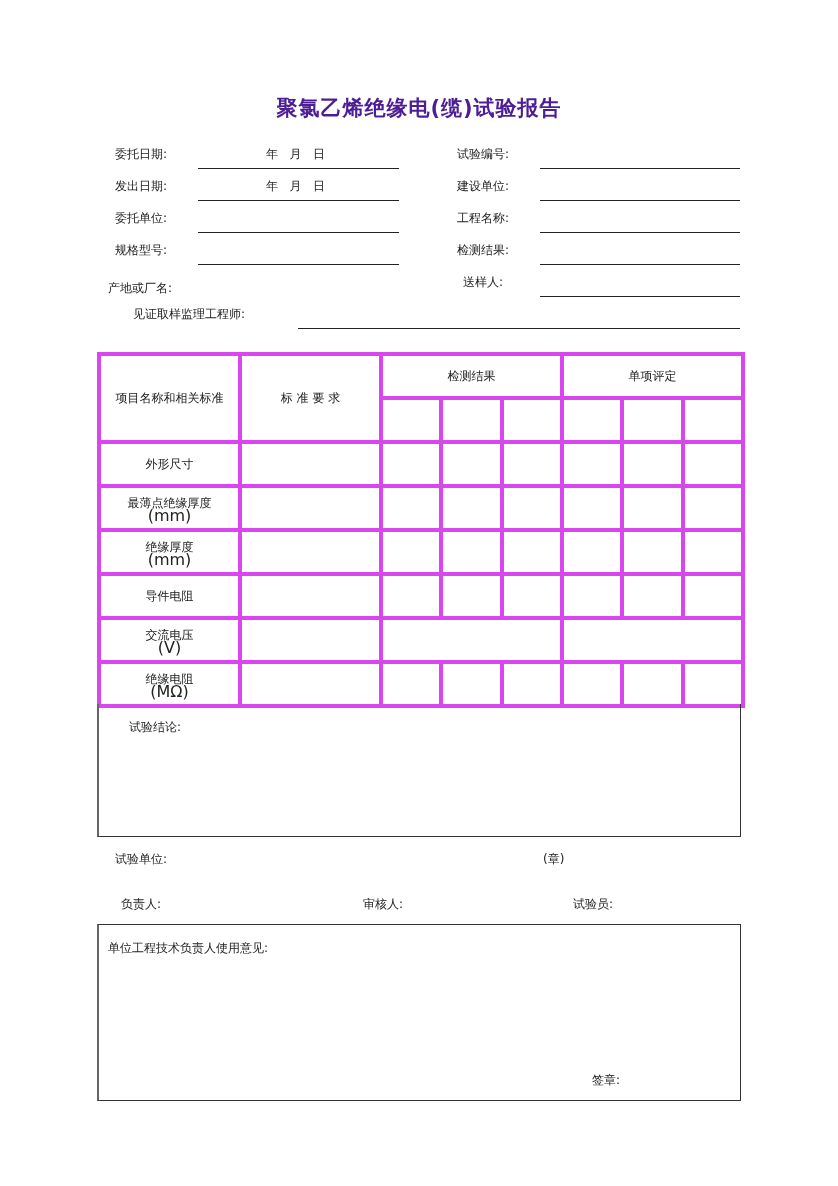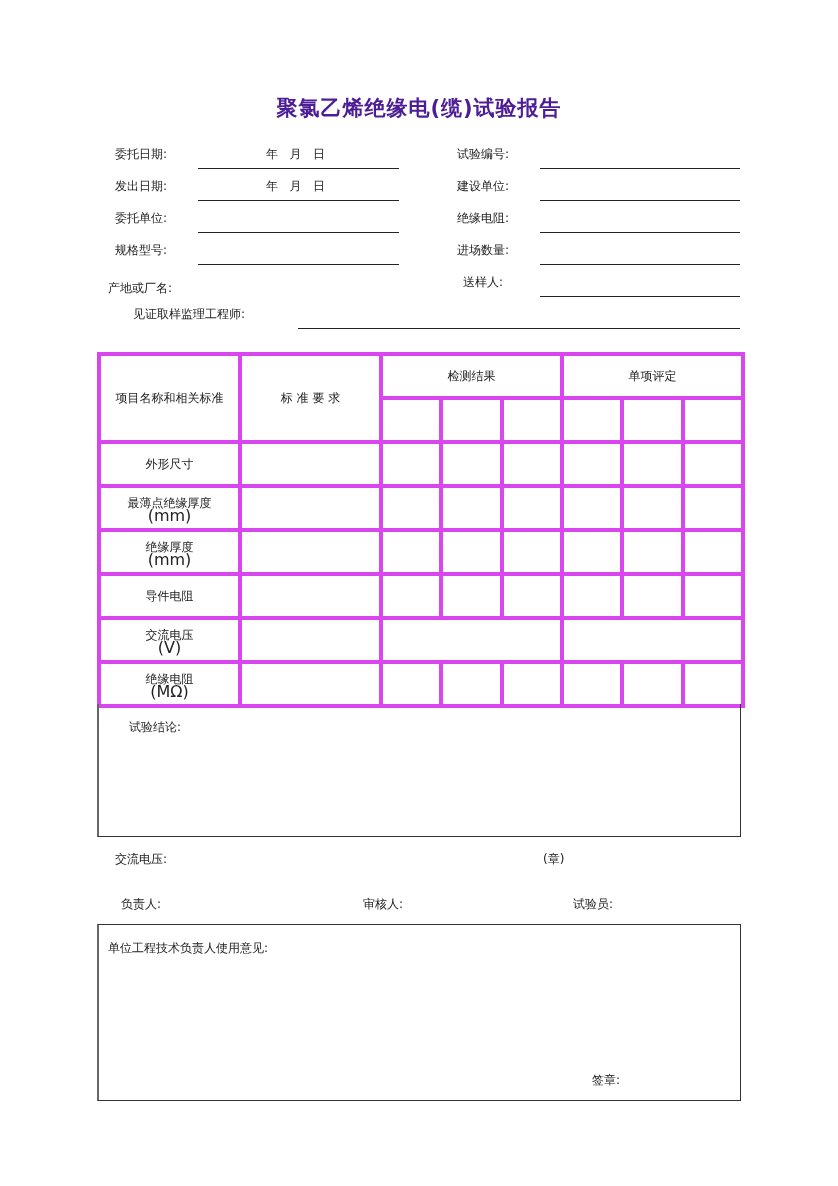--- a/index.html
+++ b/index.html
@@ -40,25 +40,25 @@
 <div class="abs fill" style="left:200px;top:274px"></div>
 
 <div class="abs lbl" style="left:457px;top:146px">试验编号:</div>
 <div class="abs fill" style="left:542px;top:146px"></div>
 <div class="line" style="left:540px;top:168px;width:200px"></div>
 
 <div class="abs lbl" style="left:457px;top:178px">建设单位:</div>
 <div class="abs fill" style="left:542px;top:178px"></div>
 <div class="line" style="left:540px;top:200px;width:200px"></div>
 
-<div class="abs lbl" style="left:457px;top:210px">绝缘电阻:</div>
+<div class="abs lbl" style="left:457px;top:210px">工程名称:</div>
 <div class="abs fill" style="left:542px;top:210px"></div>
 <div class="line" style="left:540px;top:232px;width:200px"></div>
 
-<div class="abs lbl" style="left:457px;top:242px">进场数量:</div>
+<div class="abs lbl" style="left:457px;top:242px">检测结果:</div>
 <div class="abs fill" style="left:542px;top:242px"></div>
 <div class="line" style="left:540px;top:264px;width:200px"></div>
 
 <div class="abs lbl" style="left:463px;top:274px">送样人:</div>
 <div class="abs fill" style="left:542px;top:274px"></div>
 <div class="line" style="left:540px;top:296px;width:200px"></div>
 
 <div class="abs lbl" style="left:133px;top:306px">见证取样监理工程师:</div>
 <div class="abs fill" style="left:300px;top:306px"></div>
 <div class="line" style="left:298px;top:328px;width:442px"></div>
@@ -145,21 +145,21 @@
         <td></td>
         <td></td>
   </tr>
 </tbody>
   </table>
 
 <div class="box" style="left:97px;top:704px;width:644px;height:133px;border-top:none">
   <div class="abs lbl" style="left:30px;top:15px">试验结论:</div>
 </div>
 
-<div class="abs lbl" style="left:115px;top:851px">交流电压:</div>
+<div class="abs lbl" style="left:115px;top:851px">试验单位:</div>
 <div class="abs lbl" style="left:543px;top:851px">(章)</div>
 <div class="abs lbl" style="left:121px;top:896px">负责人:</div>
 <div class="abs lbl" style="left:363px;top:896px">审核人:</div>
 <div class="abs lbl" style="left:573px;top:896px">试验员:</div>
 
 <div class="box" style="left:97px;top:924px;width:644px;height:177px">
   <div class="abs lbl" style="left:9px;top:15px">单位工程技术负责人使用意见:</div>
   <div class="abs lbl" style="left:493px;top:147px">签章:</div>
 </div>
 

